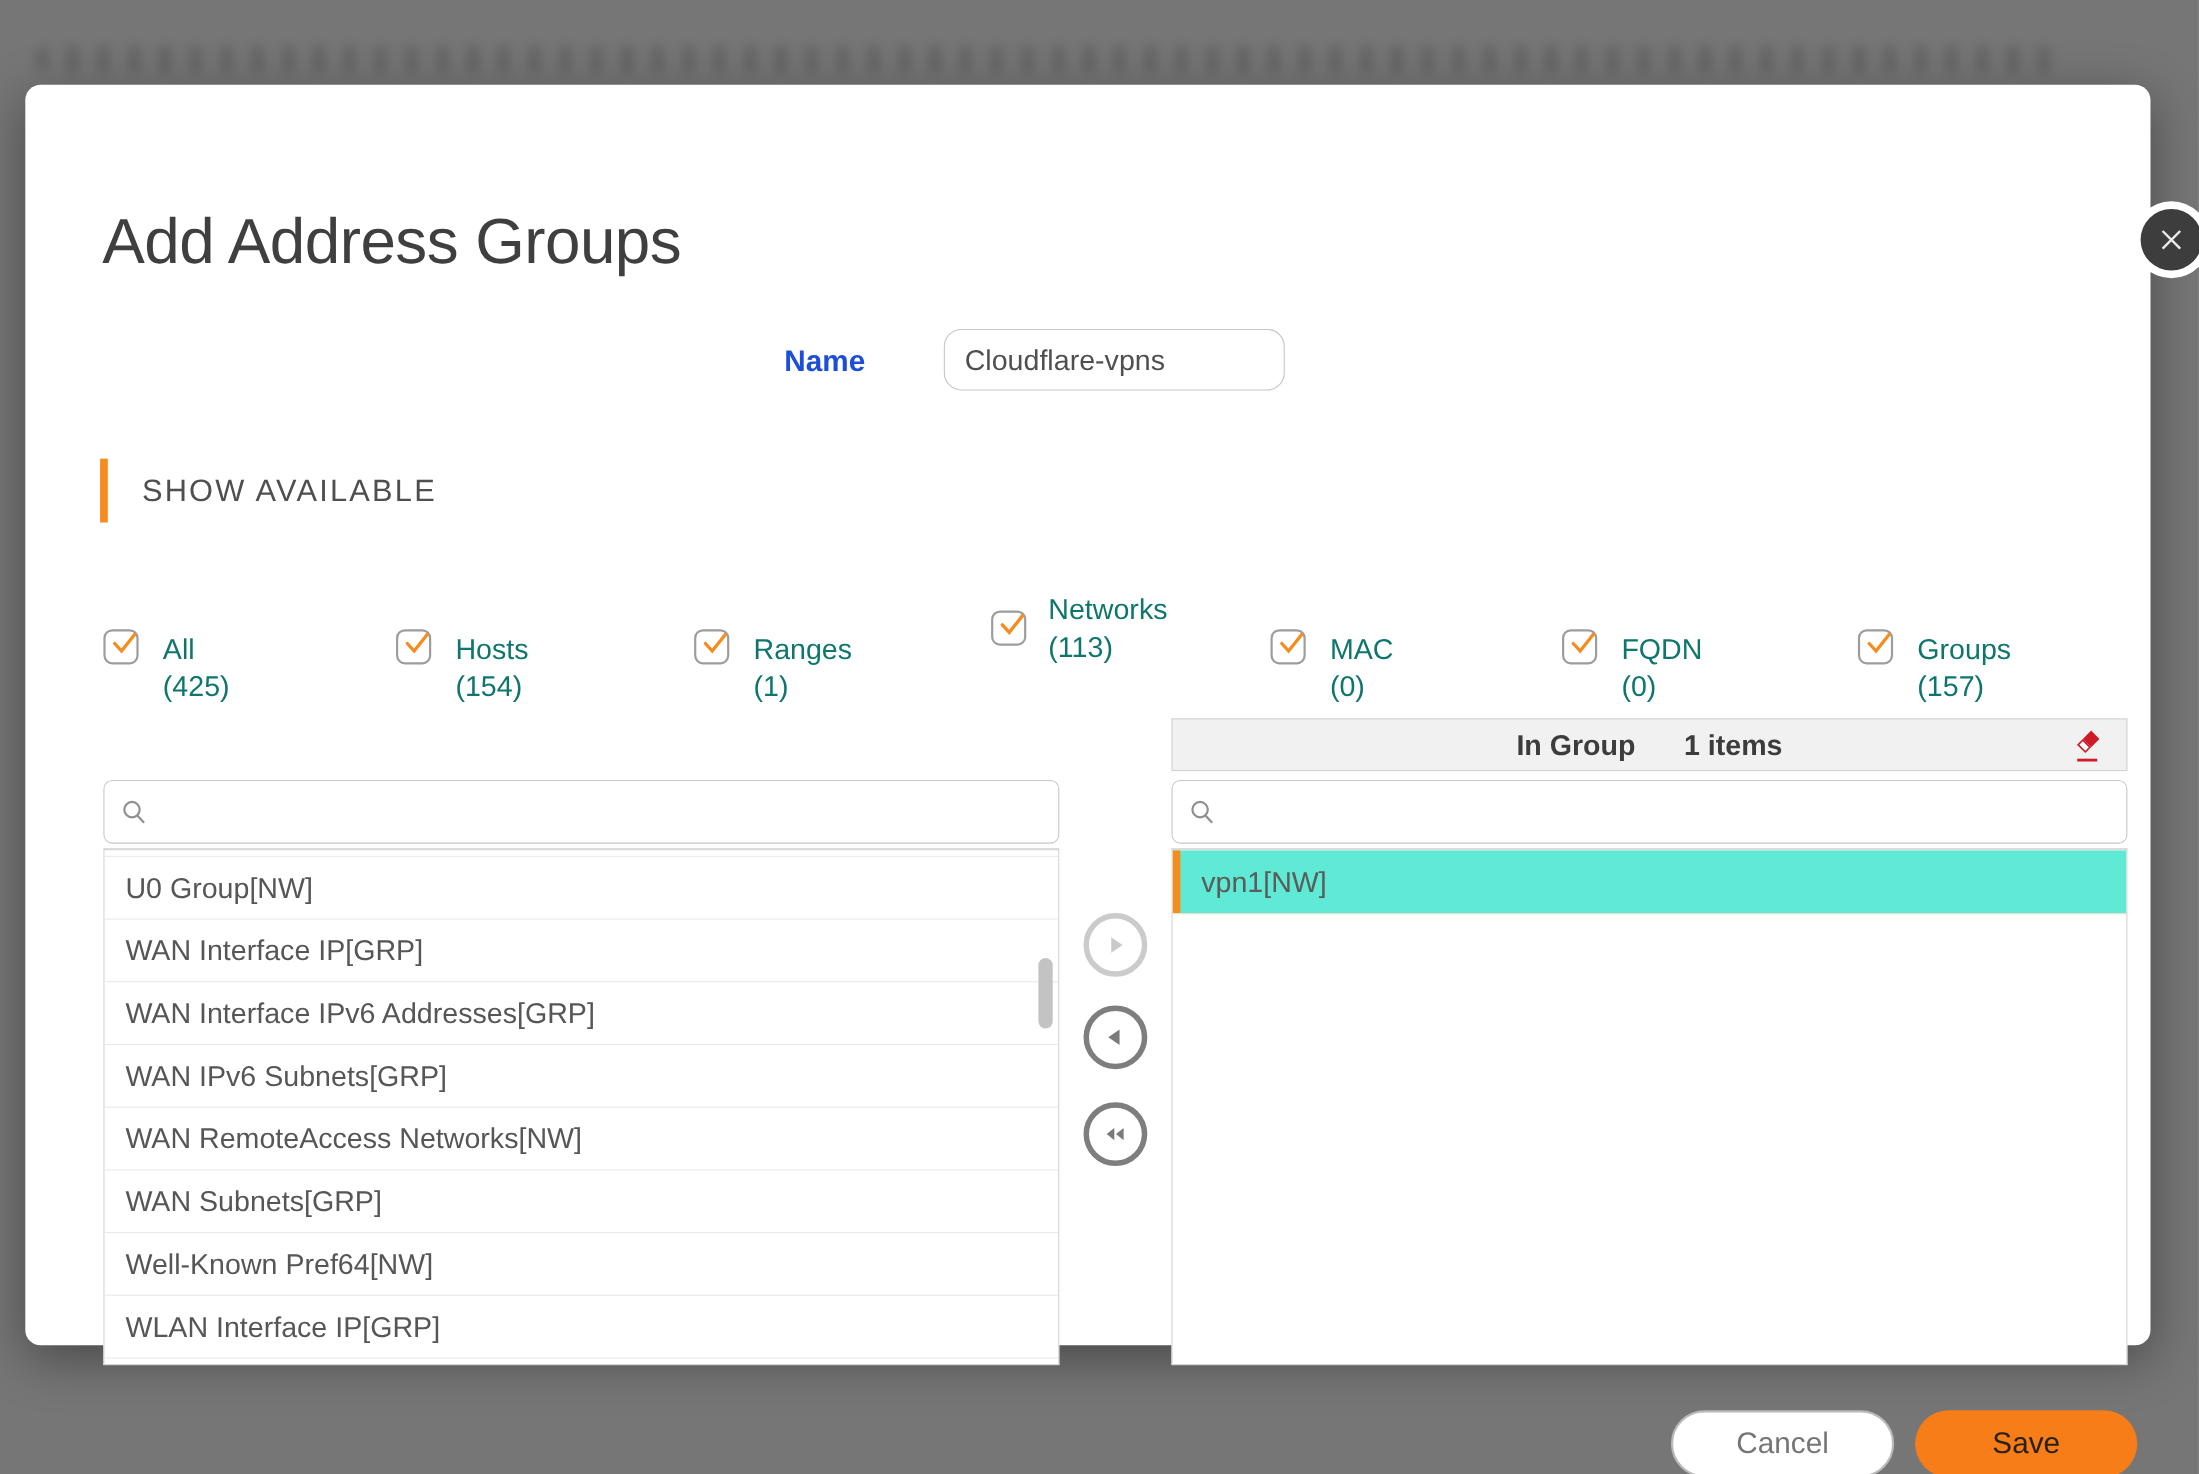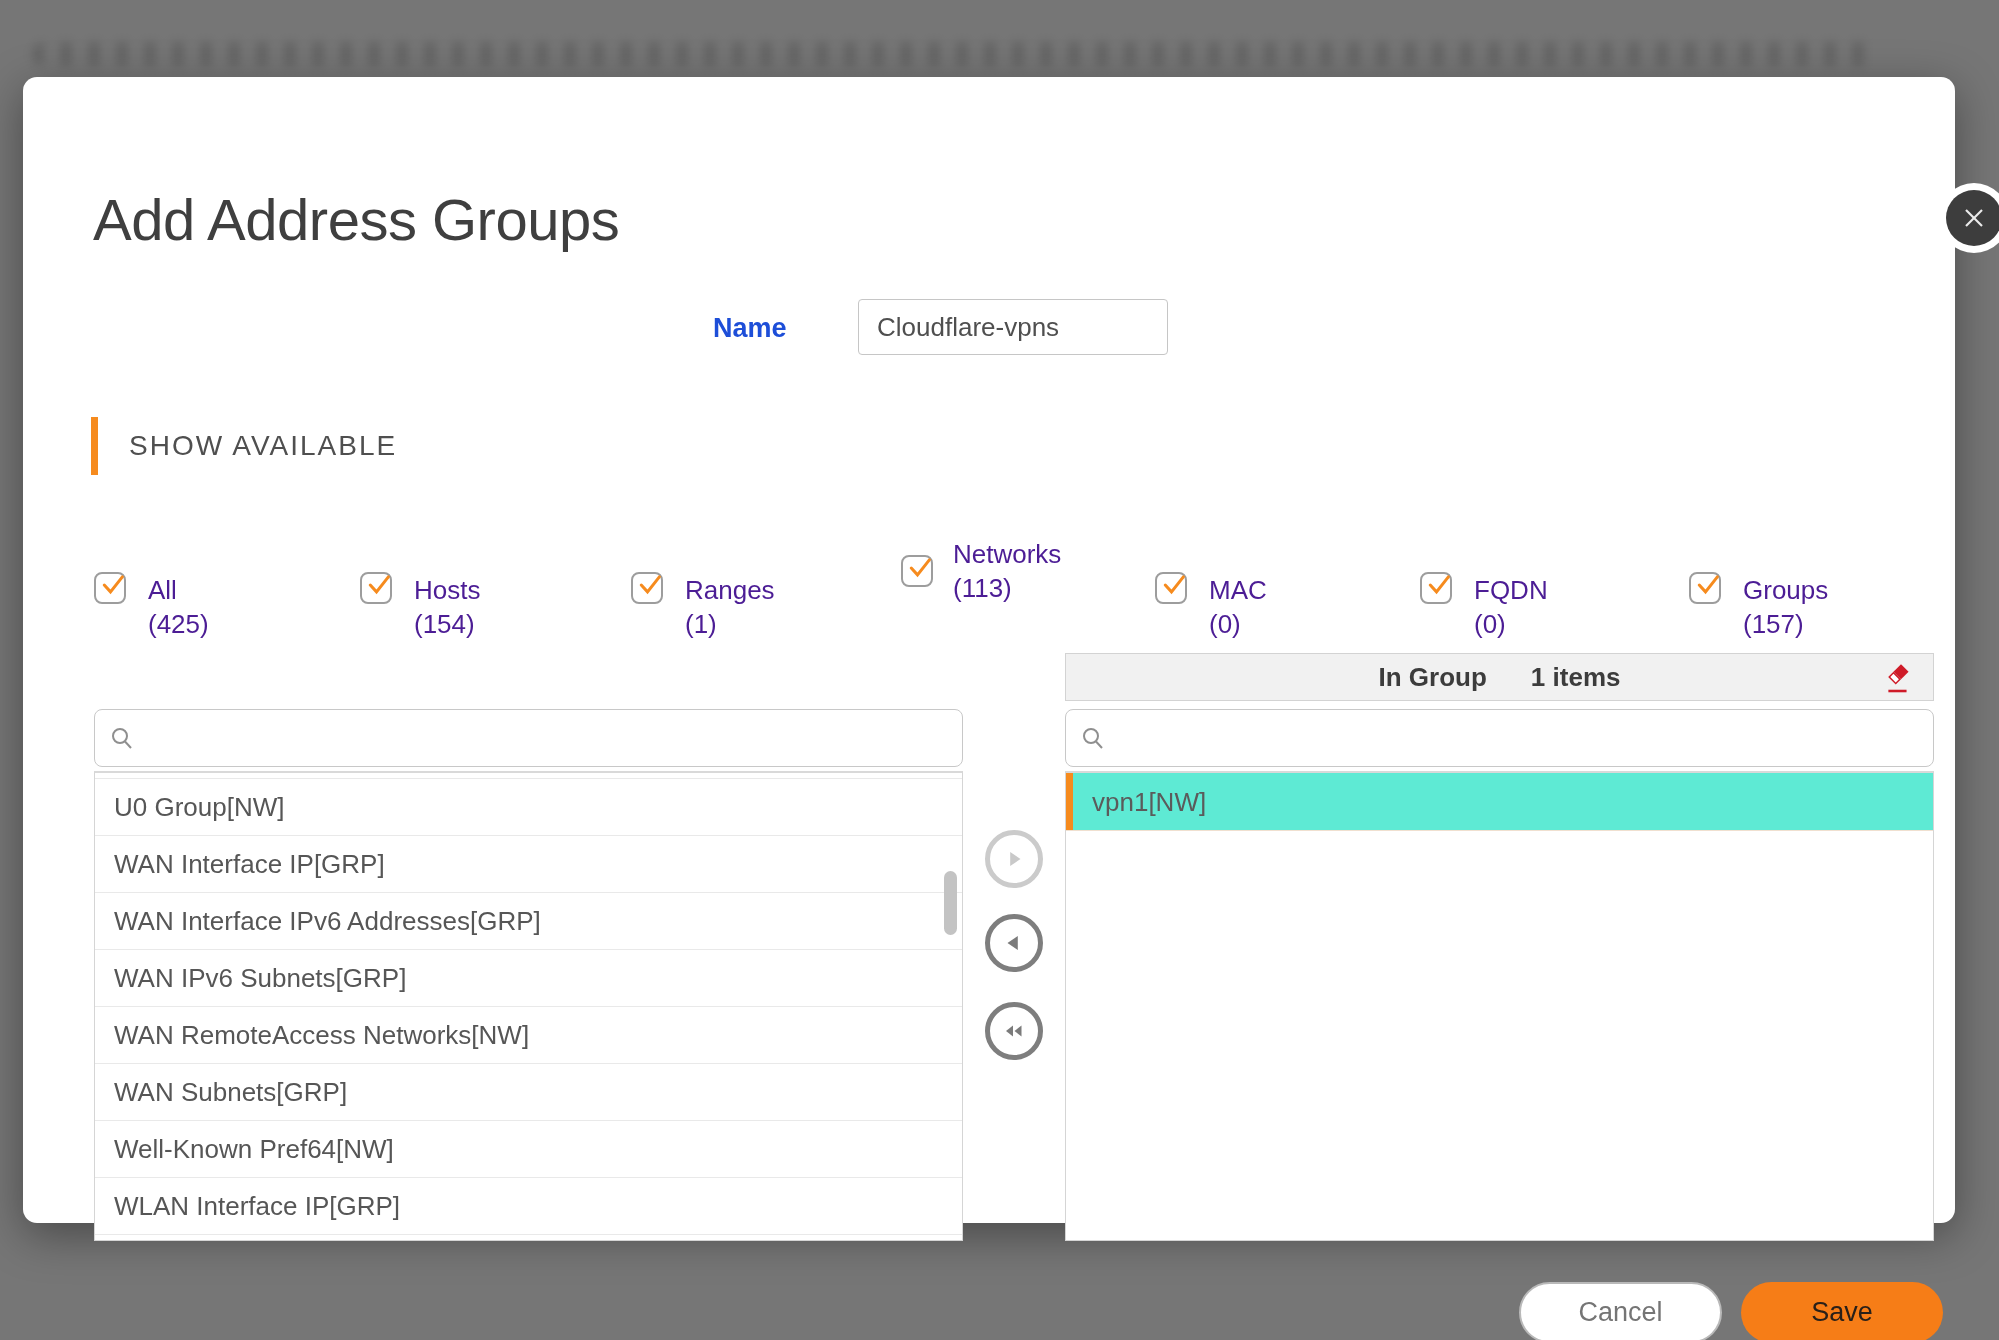--- a/index.html
+++ b/index.html
@@ -33,21 +33,21 @@
     display:flex; align-items:center; justify-content:center;
     cursor:pointer;
   }
   
   .name-label {
     position:absolute; left:690px; top:236px; width:116px;
     text-align:left; font-size:27px; font-weight:bold; color:#1d4ed8;
   }
   .name-input {
     position:absolute; left:835px; top:222px; width:310px; height:56px;
-    border:1px solid #c6c6c6; border-radius:4px;
+    border:1px solid #c6c6c6; border-radius:16px;
     font-family:"Liberation Sans", sans-serif;
     font-size:26px; color:#4f4f4f; padding:0 18px;
     outline:none; background:#fff;
   }
   
   .section-bar {
     position:absolute; left:68px; top:340px; width:7px; height:58px;
     background:#f68b1e;
   }
   .section-label {
@@ -56,21 +56,21 @@
   }
   
   .filter { position:absolute; }
   .checkbox {
     position:absolute; width:32px; height:32px;
     border:2px solid #9d9d9d; border-radius:8px; background:#fff;
     cursor:pointer;
   }
   .checkbox svg { position:absolute; left:2px; top:-4px; overflow:visible; }
   .filter-label {
-    position:absolute; font-size:26px; color:#4c1d95; line-height:34px;
+    position:absolute; font-size:26px; color:#0f766e; line-height:34px;
     white-space:pre-line;
   }
   
   .panel-header {
     position:absolute; top:576px; height:48px; width:869px;
     background:#f1f1f1; border:1px solid #d3d3d3;
     display:flex; align-items:center; justify-content:center; gap:44px;
     font-size:26px; font-weight:bold; color:#3c3c3c;
   }
   .eraser { position:absolute; right:20px; top:9px; width:30px; height:31px; cursor:pointer; }

